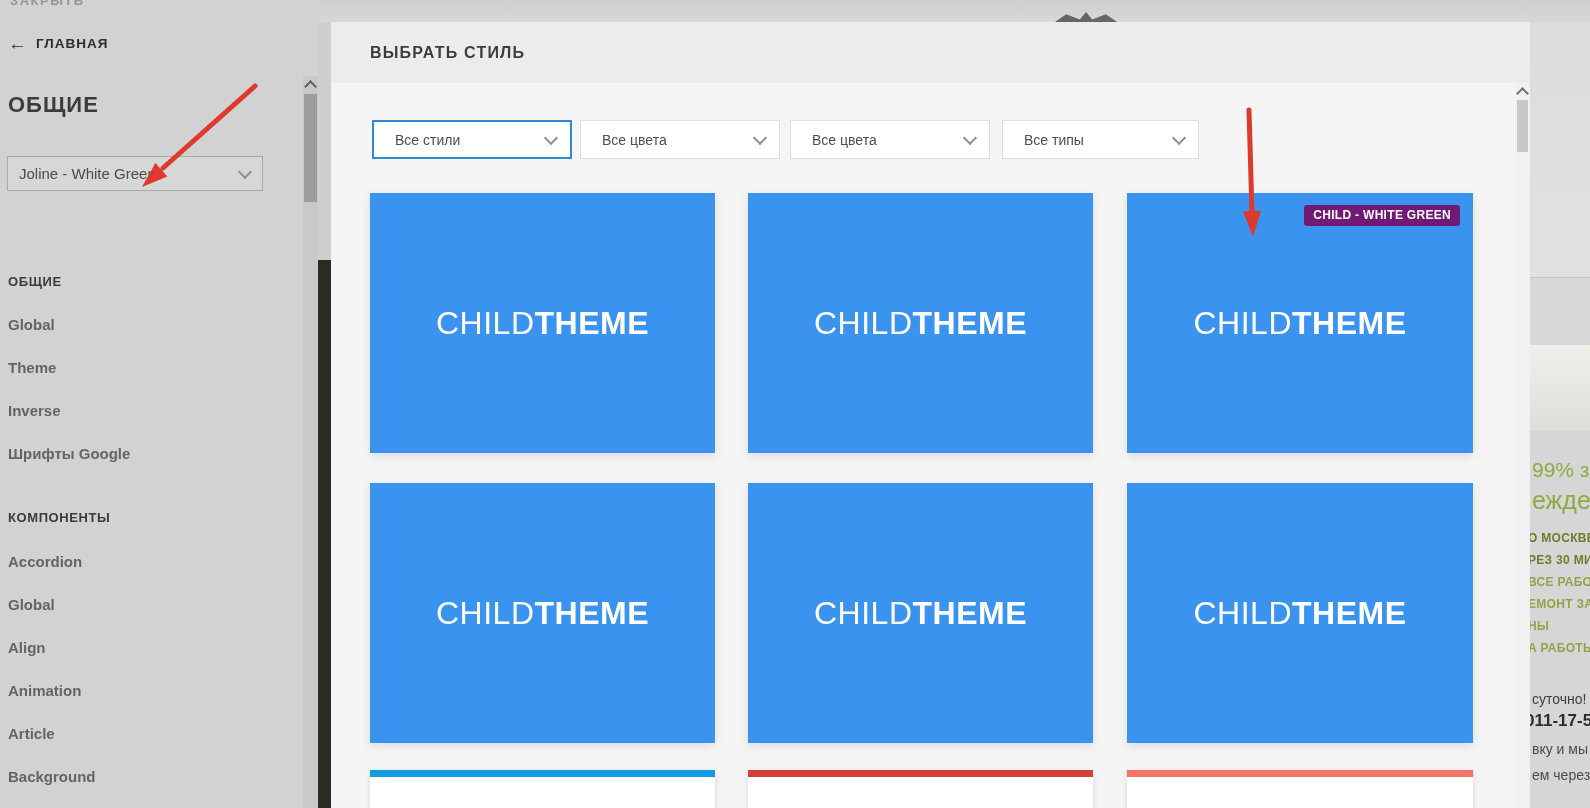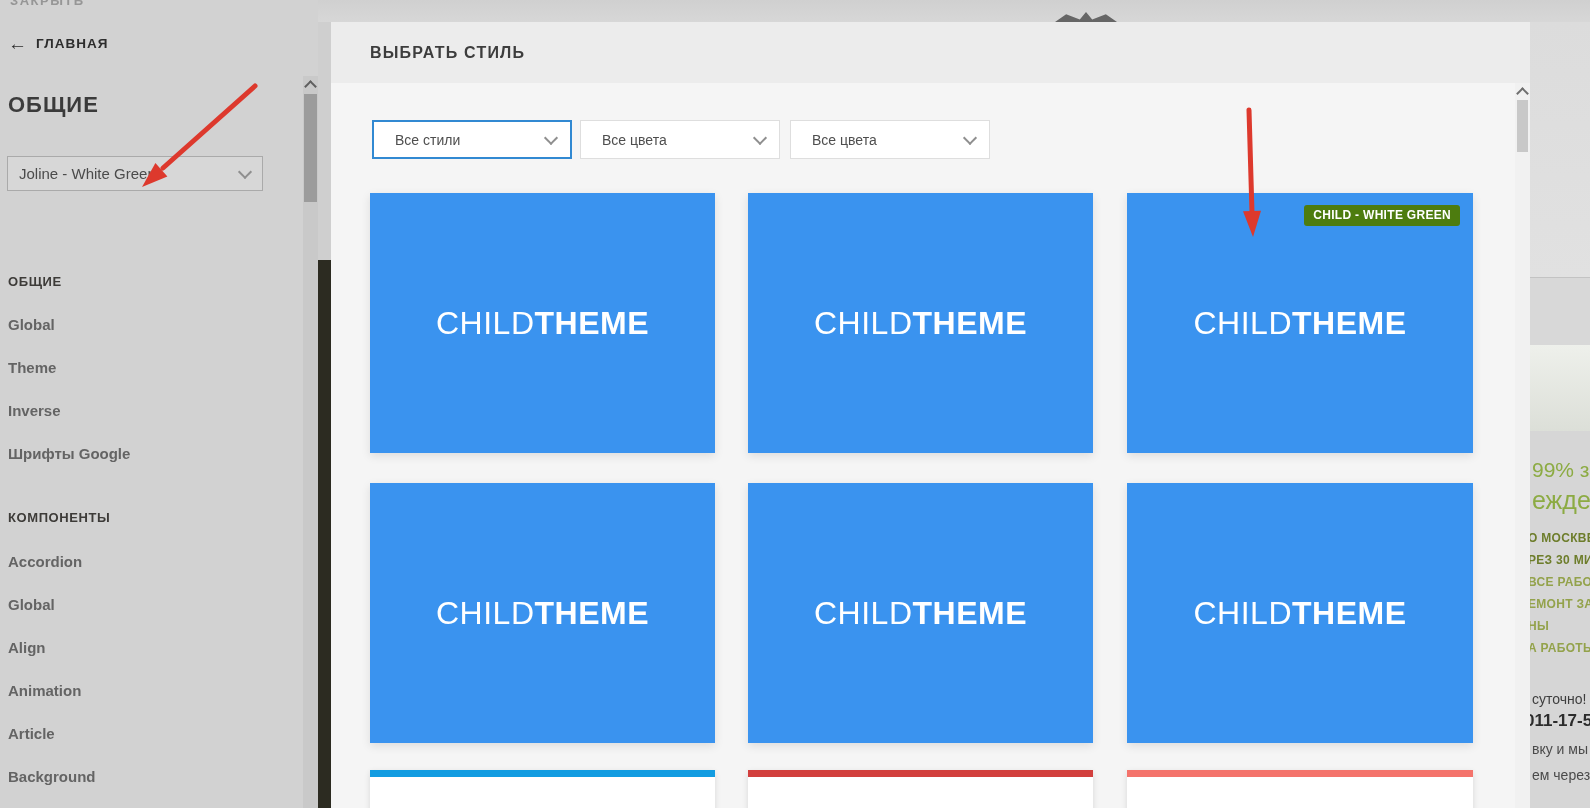--- a/index.html
+++ b/index.html
@@ -156,29 +156,33 @@
       <span class="chev-down"></span>
     </div>
     <div class="filter-box" style="left:249px;width:200px;">
       <span class="val">Все цвета</span>
       <span class="chev-down"></span>
     </div>
     <div class="filter-box" style="left:459px;width:200px;">
       <span class="val">Все цвета</span>
       <span class="chev-down"></span>
     </div>
+    <div class="filter-box" style="left:671px;width:197px;">
+      <span class="val">Все типы</span>
+      <span class="chev-down"></span>
+    </div>
 
     <div class="tile tile-full" style="left: 39px; top: 171px; background: rgb(58, 147, 239);">
       <span class="brand"><span class="lt">CHILD</span><span class="bd">THEME</span></span>
     </div>
     <div class="tile tile-full" style="left: 417px; top: 171px; background: rgb(58, 147, 239);">
       <span class="brand"><span class="lt">CHILD</span><span class="bd">THEME</span></span>
     </div>
     <div class="tile tile-full" style="left: 796px; top: 171px; width: 346px; background: rgb(58, 147, 239);">
-      <span class="badge" style="background: #4d7c0f;">CHILD - WHITE GREEN</span>
+      <span class="badge" style="background: #701a75;">CHILD - WHITE GREEN</span>
       <span class="brand"><span class="lt">CHILD</span><span class="bd">THEME</span></span>
     </div>
 
     <div class="tile tile-full" style="left: 39px; top: 461px; background: rgb(58, 147, 239);">
       <span class="brand"><span class="lt">CHILD</span><span class="bd">THEME</span></span>
     </div>
     <div class="tile tile-full" style="left: 417px; top: 461px; background: rgb(58, 147, 239);">
       <span class="brand"><span class="lt">CHILD</span><span class="bd">THEME</span></span>
     </div>
     <div class="tile tile-full" style="left: 796px; top: 461px; width: 346px; background: rgb(58, 147, 239);">

